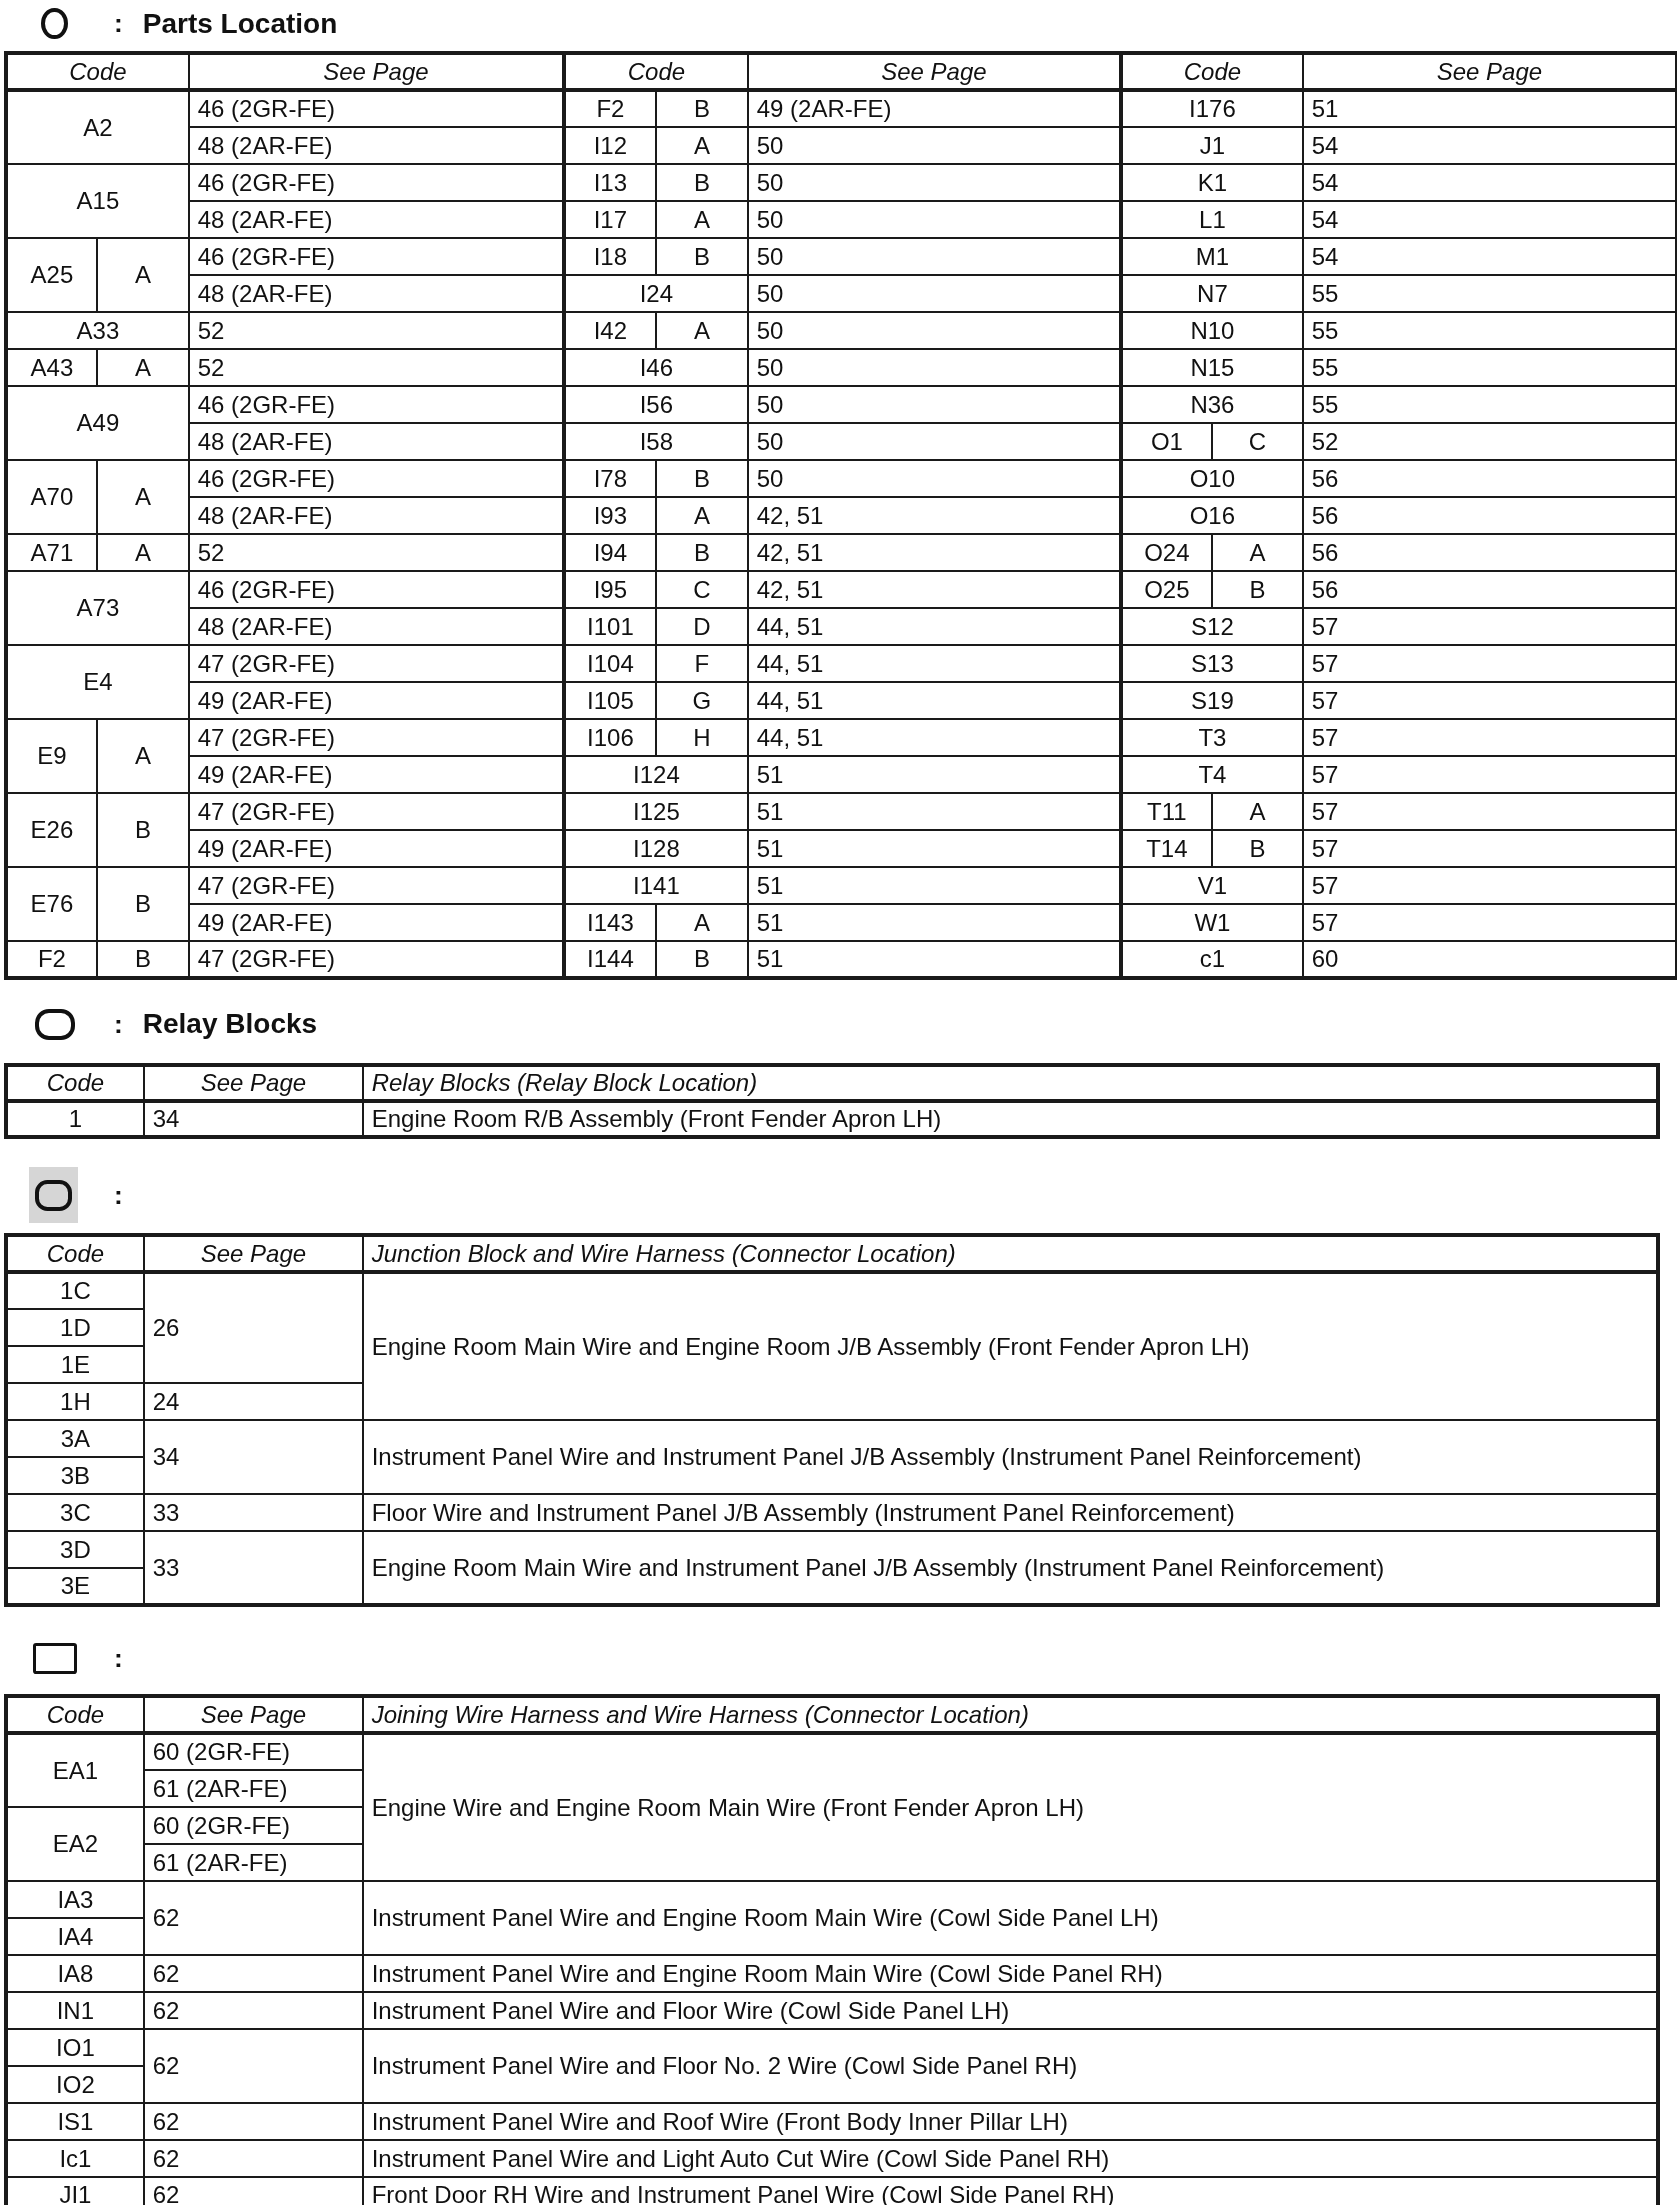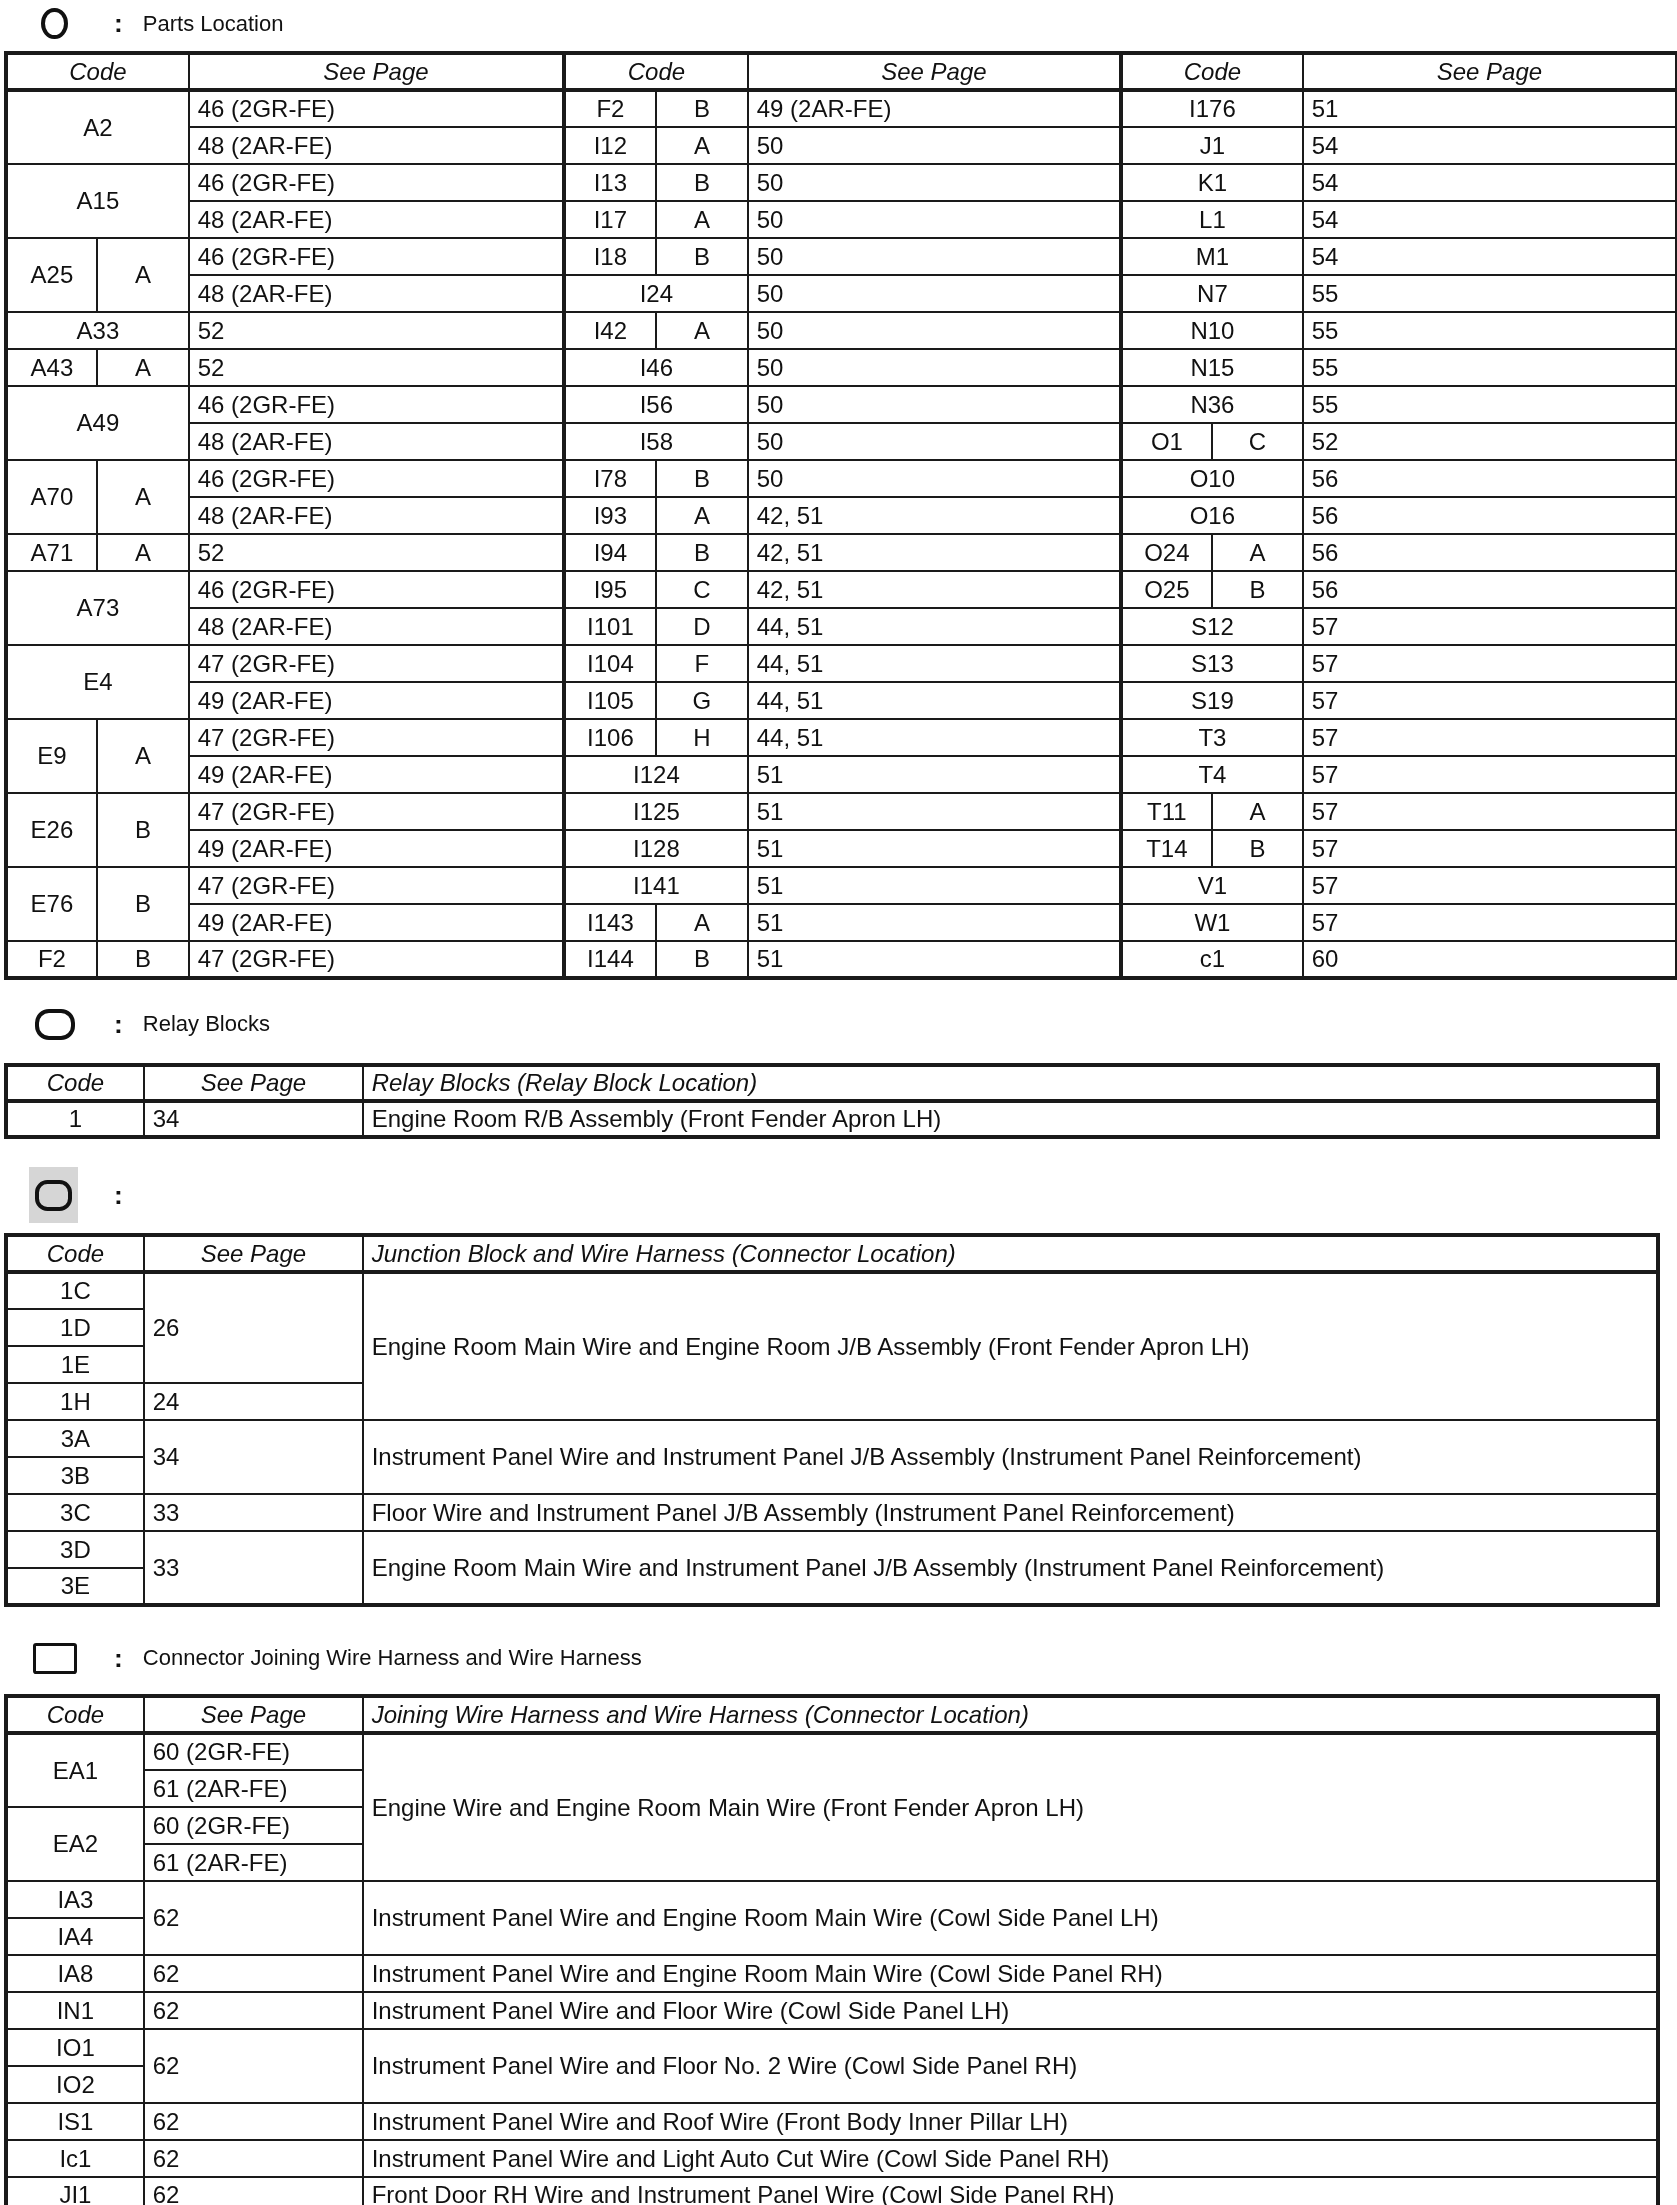--- a/index.html
+++ b/index.html
@@ -1,21 +1,21 @@
 <!DOCTYPE html>
 <html style="font-size:12.4px"><head>
 <meta charset="utf-8">
 <style>
   html, body { margin: 0; padding: 0; background: #ffffff; }
   body { width: 1678px; height: 2205px; position: relative; overflow: hidden;
          font-family: "Liberation Sans", sans-serif; color: #111; }
   .section-title { position: absolute; left: 31px; display: flex; align-items: center; height: 44px; }
   .section-title .sym { width: 47px; height: 44px; display: flex; align-items: center; justify-content: center; }
   .section-title .colon { font-size: 26.4px; font-weight: bold; margin-left: 36px; margin-right: 20px; }
-  .section-title .label { font-size: 22px; font-weight: normal; letter-spacing: 0px; }
+  .section-title .label { font-size: 28px; font-weight: bold; letter-spacing: 0px; }
   .sym-circle { width: 26.4px; height: 31px; border: 4.7px solid #111; border-radius: 50%; box-sizing: border-box; }
   .sym-rounded { width: 40px; height: 31px; border: 4.7px solid #111; border-radius: 14px; box-sizing: border-box; }
   .sym-shaded { width: 61px; height: 56px; background: #d6d6d6; display: flex; align-items: center; justify-content: center; margin-left: -1.6px; }
   .sym-shaded .inner { width: 37px; height: 31px; border: 4.7px solid #111; border-radius: 12.4px; box-sizing: border-box; }
   .sym-square { width: 44px; height: 31px; border: 3.9px solid #111; border-radius: 3.1px; box-sizing: border-box; }
 
   table { position: absolute; border-collapse: collapse; table-layout: fixed; }
   td, th { border: 2.3px solid #1a1a1a; font-size: 24px; font-weight: normal; padding: 0 7.8px; white-space: nowrap; overflow: hidden; }
   th { text-align: center; font-style: italic; }
   thead tr th { border-top: 4.7px solid #1a1a1a; border-bottom: 4.7px solid #1a1a1a; }
@@ -375,21 +375,20 @@
       <td class="c thickL">3E</td>
     </tr>
   </tbody>
 </table>
 
 <div class="section-title" style="top:1636px;">
   <span class="sym">
       <span class="sym-square"></span>
     </span>
   <span class="colon">:</span>
-  <span class="label">Connector Joining Wire Harness and Wire Harness</span>
 </div>
 
 <table id="connector-table" class="lt">
   <colgroup>
       <col style="width:138px">
       <col style="width:219px">
       <col style="width:1295px">
     </colgroup>
   <thead>
     <tr>

